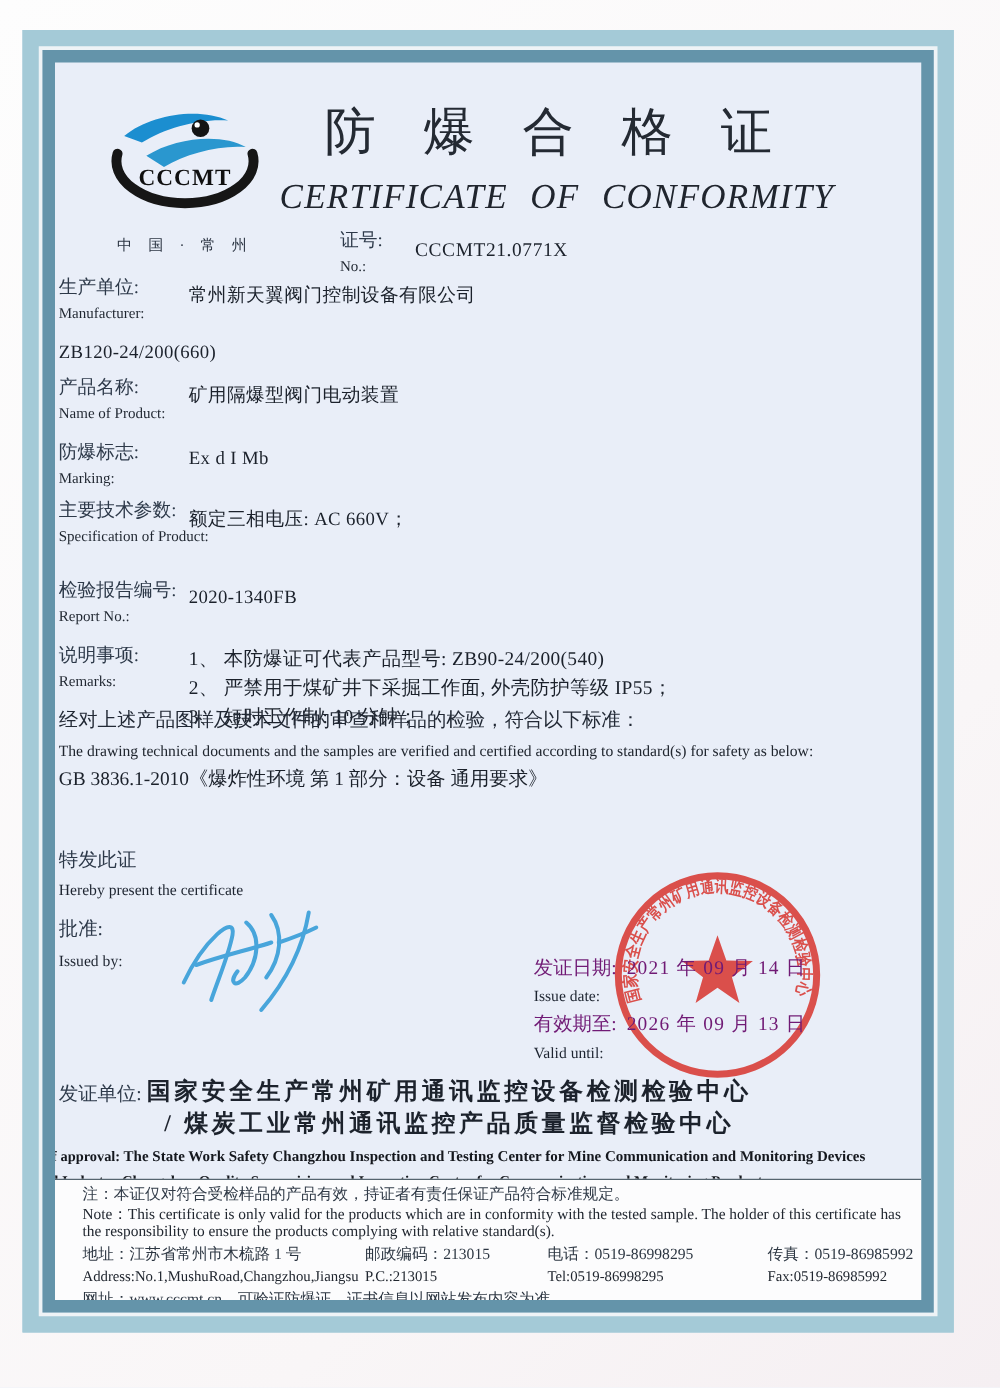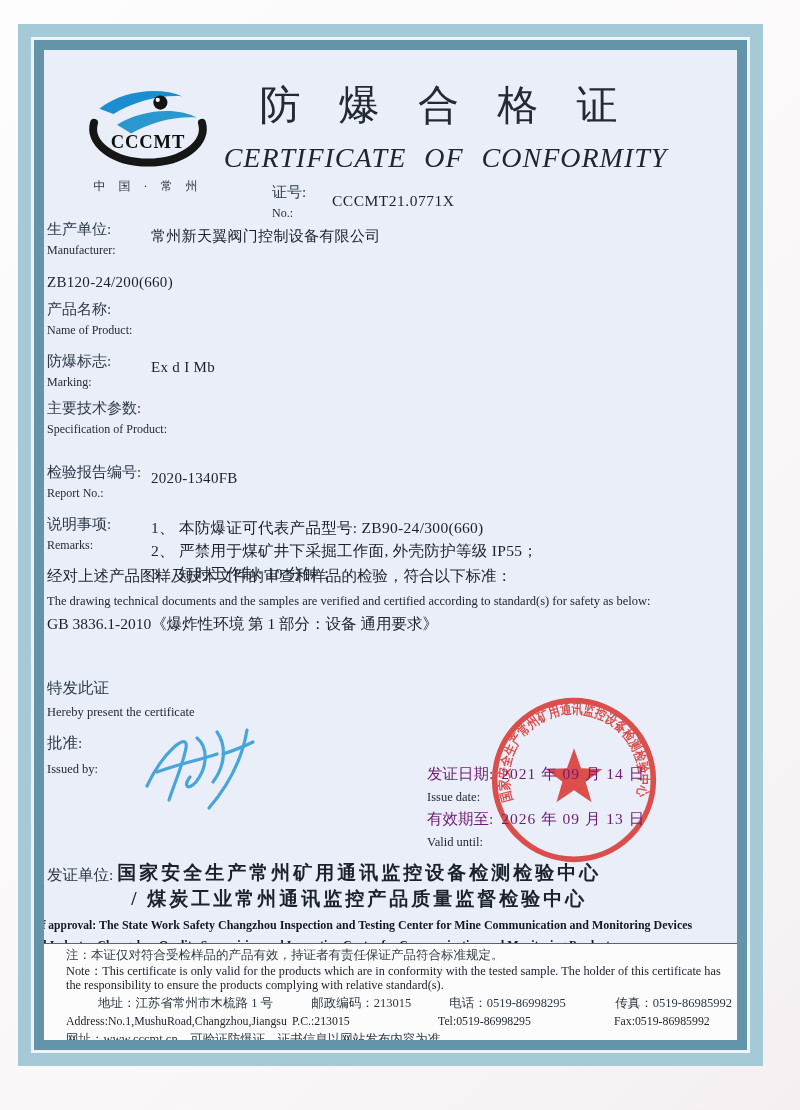--- a/index.html
+++ b/index.html
@@ -18,21 +18,21 @@
   .mid{width:100%;height:100%;box-sizing:border-box;border:3px solid #eef3f6;}
   .inner{
     width:100%;height:100%;box-sizing:border-box;border:10px solid #6494aa;
     background:#e9eef8;position:relative;overflow:hidden;
   }
   .abs{position:absolute;left:3px;right:3px;}
 
   
   .logo{position:absolute;left:14px;top:34px;width:180px;text-align:center;}
   .logo svg{display:block;margin:0 auto;}
-  .logo-region{font-size:12px;letter-spacing:5px;color:#2b3442;margin-top:2px;}
+  .logo-region{font-size:12px;letter-spacing:5px;color:#2b3442;margin-top:12px;}
   .title-cn{
     position:absolute;left:150px;right:40px;top:28px;text-align:center;
     font-size:41px;letter-spacing:14px;color:#242a33;font-weight:500;white-space:nowrap;
   }
   .title-en{
     position:absolute;left:150px;right:40px;top:92px;text-align:center;
     font-size:28px;color:#20252e;word-spacing:10px;letter-spacing:1px;white-space:nowrap;font-style:italic;
   }
   .certno{position:absolute;left:228px;top:133px;display:flex;align-items:flex-start;}
   .certno-labels{width:46px;}
@@ -84,21 +84,21 @@
   .app-en-wrap{margin-left:-106px;margin-top:6px;}
 
   
   .footer{
     position:absolute;left:0;right:0;top:893px;bottom:0;
     background:#fcfcfd;border-top:1.5px solid #55646f;
     padding:3px 5px 0 22px;box-sizing:border-box;
   }
   .ft-note-cn{font-size:12.5px;color:#313b48;}
   .ft-note-en{font-size:12.3px;color:#20262f;line-height:13.8px;margin-top:1px;}
-  .ft-addr{display:flex;font-size:12.5px;color:#2c3642;margin-top:2px;white-space:nowrap;margin-left:32px;}
+  .ft-addr{display:flex;font-size:12.5px;color:#2c3642;margin-top:2px;white-space:nowrap;}
   .ft-addr span:nth-child(1){width:226px;}
   .ft-addr span:nth-child(2){width:146px;}
   .ft-addr span:nth-child(3){width:176px;}
   .ft-addr-en{display:flex;font-size:11.8px;color:#20262f;margin-top:2px;white-space:nowrap;}
   .ft-addr-en span:nth-child(1){width:226px;}
   .ft-addr-en span:nth-child(2){width:146px;}
   .ft-addr-en span:nth-child(3){width:176px;}
   .ft-web-cn{font-size:12.5px;color:#2c3642;margin-top:2px;}
   .ft-web-en{font-size:11.8px;color:#20262f;margin-top:2px;}
 </style>
@@ -145,52 +145,54 @@
 
           <div class="frow">
             <div class="fvalue">ZB120-24/200(660)</div>
           </div>
 
           <div class="frow">
             <div class="flabels">
               <div class="lab-cn">产品名称:</div>
               <div class="lab-en">Name of Product:</div>
             </div>
+            <div class="fvalue">矿用隔爆型阀门电动装置</div>
           </div>
 
           <div class="frow gap-md">
             <div class="flabels">
               <div class="lab-cn">防爆标志:</div>
               <div class="lab-en">Marking:</div>
             </div>
             <div class="fvalue">Ex d I Mb</div>
           </div>
 
           <div class="frow">
             <div class="flabels">
               <div class="lab-cn">主要技术参数:</div>
               <div class="lab-en">Specification of Product:</div>
             </div>
+            <div class="fvalue">额定三相电压: AC 660V；</div>
           </div>
 
           <div class="frow gap-lg">
             <div class="flabels">
               <div class="lab-cn">检验报告编号:</div>
               <div class="lab-en">Report No.:</div>
             </div>
             <div class="fvalue">2020-1340FB</div>
           </div>
 
           <div class="frow gap-md">
             <div class="flabels">
               <div class="lab-cn">说明事项:</div>
               <div class="lab-en">Remarks:</div>
             </div>
             <div class="rem-items">
-              <div>1、 本防爆证可代表产品型号: ZB90-24/300(660)</div>
+              <div>1、 本防爆证可代表产品型号: ZB90-24/200(540)</div>
               <div>2、 严禁用于煤矿井下采掘工作面, 外壳防护等级 IP55；</div>
               <div>3、 短时工作制: 10 分钟；</div>
             </div>
           </div>
 
         </div>
 
         <div class="abs standards">
           <div class="std-cn">经对上述产品图样及技术文件的审查和样品的检验，符合以下标准：</div>
           <div class="std-en">The drawing technical documents and the samples are verified and certified according to standard(s) for safety as below:</div>

